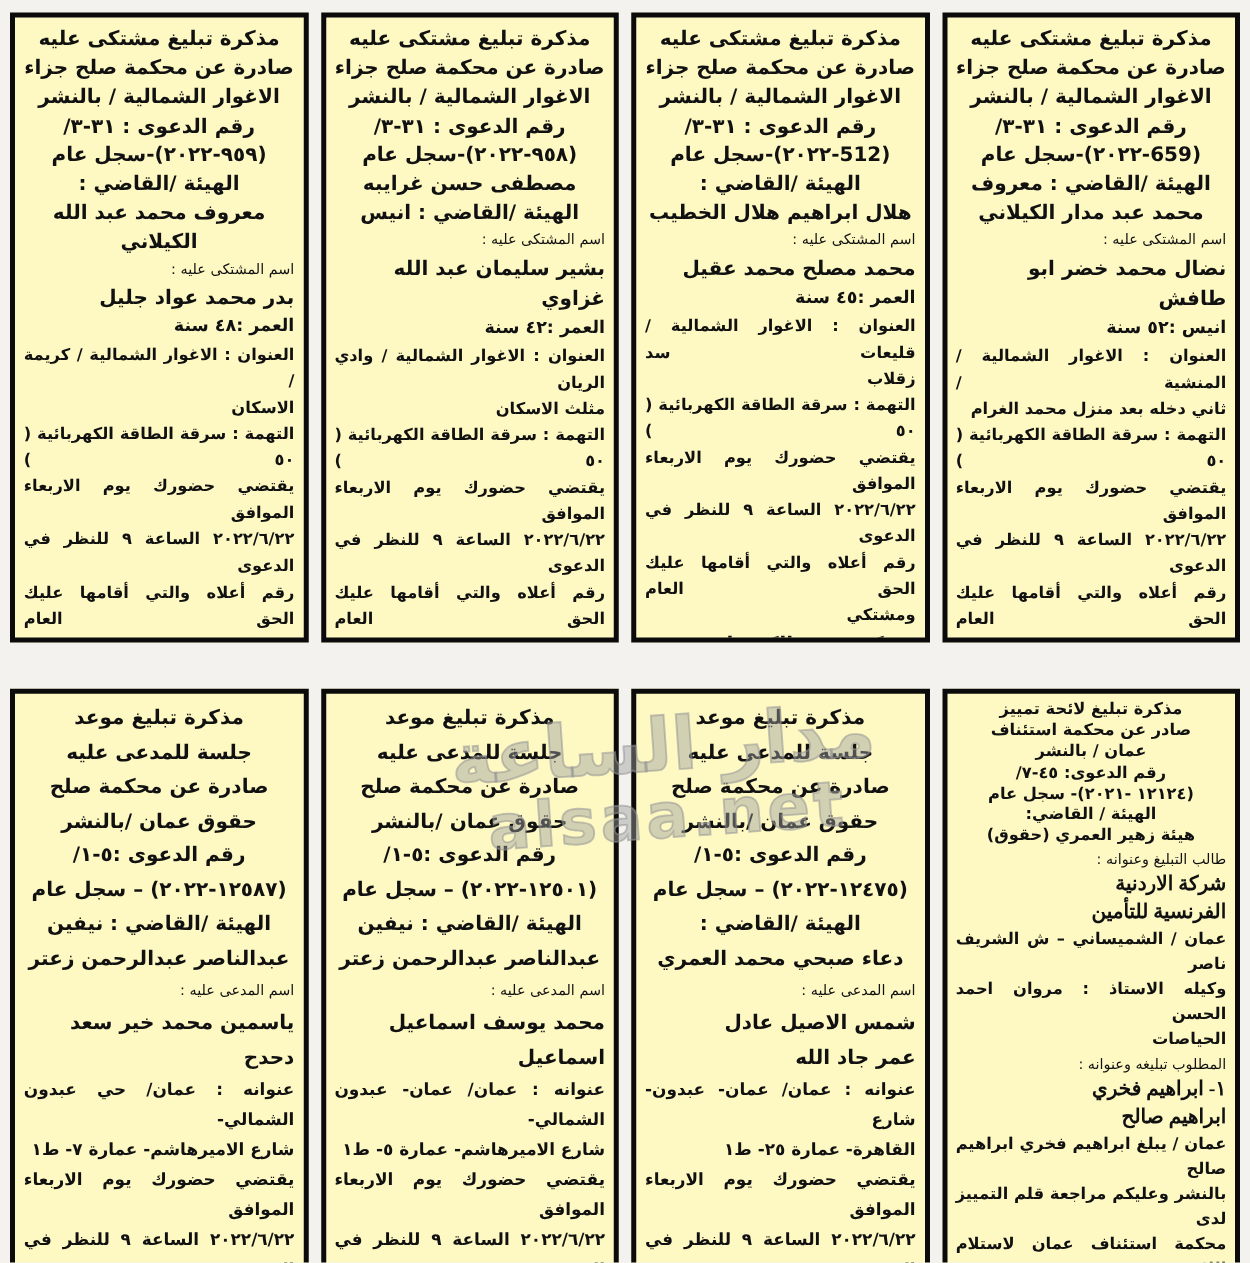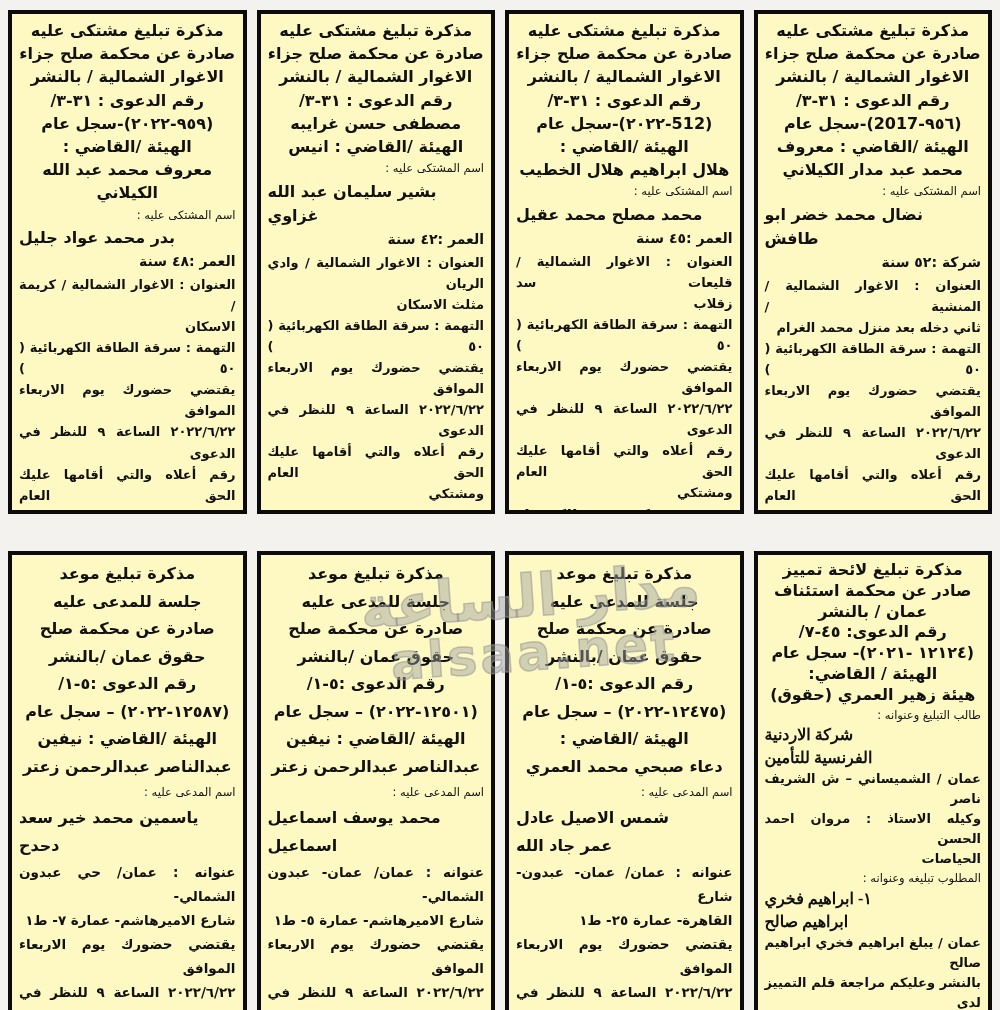--- a/index.html
+++ b/index.html
@@ -13,33 +13,33 @@
     grid-template-rows:504px 530px;
     column-gap:10px;row-gap:37px;
     padding:10px 8px;direction:rtl;
   }
   .box{
     box-sizing:border-box;border:4px solid #0b0b0b;background:#fef9c3;
     padding:5px 7px;overflow:hidden;direction:rtl;
   }
   .ln{margin:0;}
   .h   {font-size:16px;font-weight:700;text-align:center;line-height:1.45;}
-  .name{font-size:16px;font-weight:700;text-align:left;line-height:1.5;}
+  .name{font-size:16px;font-weight:700;text-align:right;line-height:1.5;}
   .label{font-size:11.5px;font-weight:400;line-height:1.9;}
   .small{font-size:14px;font-weight:700;text-align:right;line-height:1.7;}
   .b,.bj{font-size:13px;font-weight:700;line-height:1.62;}
   .b {text-align:right;}
   .bj{text-align:justify;text-align-last:justify;}
   
   .k-session .h{line-height:1.72;}
   .k-session .name{line-height:1.75;}
   .k-session .label{line-height:2.1;}
   .k-session .b,.k-session .bj{font-size:13.5px;line-height:1.78;}
   
-  .k-cassation .h{font-size:16px;line-height:1.3;}
+  .k-cassation .h{font-size:13px;line-height:1.3;}
   .k-cassation .name{font-size:16px;line-height:1.42;font-family:Liberation Serif, serif;}
   .k-cassation .label{line-height:1.6;}
   .k-cassation .b,.k-cassation .bj{line-height:1.54;}
   .watermark{
     position:absolute;left:352px;top:566px;width:360px;z-index:5;
     transform:rotate(-4deg);text-align:center;pointer-events:none;
     font-weight:700;color:rgba(158,158,158,0.45);
     -webkit-text-stroke:1.5px rgba(150,150,150,0.55);
   }
   .wm-ar{font-size:58px;line-height:1.05;letter-spacing:2px;}
@@ -47,26 +47,26 @@
 </style>
 </head>
 <body>
 
 <main class="grid">
     <article class="box k-defendant">
       <div class="ln h">مذكرة تبليغ مشتكى عليه</div>
       <div class="ln h">صادرة عن محكمة صلح جزاء</div>
       <div class="ln h">الاغوار الشمالية / بالنشر</div>
       <div class="ln h">رقم الدعوى : ٣١-٣/</div>
-      <div class="ln h">(٩٥٦-2017)-سجل عام</div>
+      <div class="ln h">(659-٢٠٢٢)-سجل عام</div>
       <div class="ln h">الهيئة /القاضي : معروف</div>
       <div class="ln h">محمد عبد مدار الكيلاني</div>
       <div class="ln label">اسم المشتكى عليه :</div>
       <div class="ln name">نضال محمد خضر ابو طافش</div>
-      <div class="ln small">شركة :٥٢ سنة</div>
+      <div class="ln small">انيس :٥٢ سنة</div>
       <div class="ln bj">العنوان : الاغوار الشمالية / المنشية /</div>
       <div class="ln b">ثاني دخله بعد منزل محمد الغرام</div>
       <div class="ln bj">التهمة : سرقة الطاقة الكهربائية ( ٥٠ )</div>
       <div class="ln bj">يقتضي حضورك يوم الاربعاء الموافق</div>
       <div class="ln bj">٢٠٢٢/٦/٢٢ الساعة ٩ للنظر في الدعوى</div>
       <div class="ln bj">رقم أعلاه والتي أقامها عليك الحق العام</div>
       <div class="ln b">ومشتكي</div>
     </article>
     <article class="box k-defendant">
       <div class="ln h">مذكرة تبليغ مشتكى عليه</div>
@@ -86,20 +86,21 @@
       <div class="ln bj">٢٠٢٢/٦/٢٢ الساعة ٩ للنظر في الدعوى</div>
       <div class="ln bj">رقم أعلاه والتي أقامها عليك الحق العام</div>
       <div class="ln b">ومشتكي</div>
       <div class="ln name">شركة توزيع الكهرباء</div>
     </article>
     <article class="box k-defendant">
       <div class="ln h">مذكرة تبليغ مشتكى عليه</div>
       <div class="ln h">صادرة عن محكمة صلح جزاء</div>
       <div class="ln h">الاغوار الشمالية / بالنشر</div>
       <div class="ln h">رقم الدعوى : ٣١-٣/</div>
+      <div class="ln h">(٩٥٨-٢٠٢٢)-سجل عام</div>
       <div class="ln h">مصطفى حسن غرايبه</div>
       <div class="ln h">الهيئة /القاضي : انيس</div>
       <div class="ln label">اسم المشتكى عليه :</div>
       <div class="ln name">بشير سليمان عبد الله غزاوي</div>
       <div class="ln small">العمر :٤٢ سنة</div>
       <div class="ln bj">العنوان : الاغوار الشمالية / وادي الريان</div>
       <div class="ln b">مثلث الاسكان</div>
       <div class="ln bj">التهمة : سرقة الطاقة الكهربائية ( ٥٠ )</div>
       <div class="ln bj">يقتضي حضورك يوم الاربعاء الموافق</div>
       <div class="ln bj">٢٠٢٢/٦/٢٢ الساعة ٩ للنظر في الدعوى</div>

